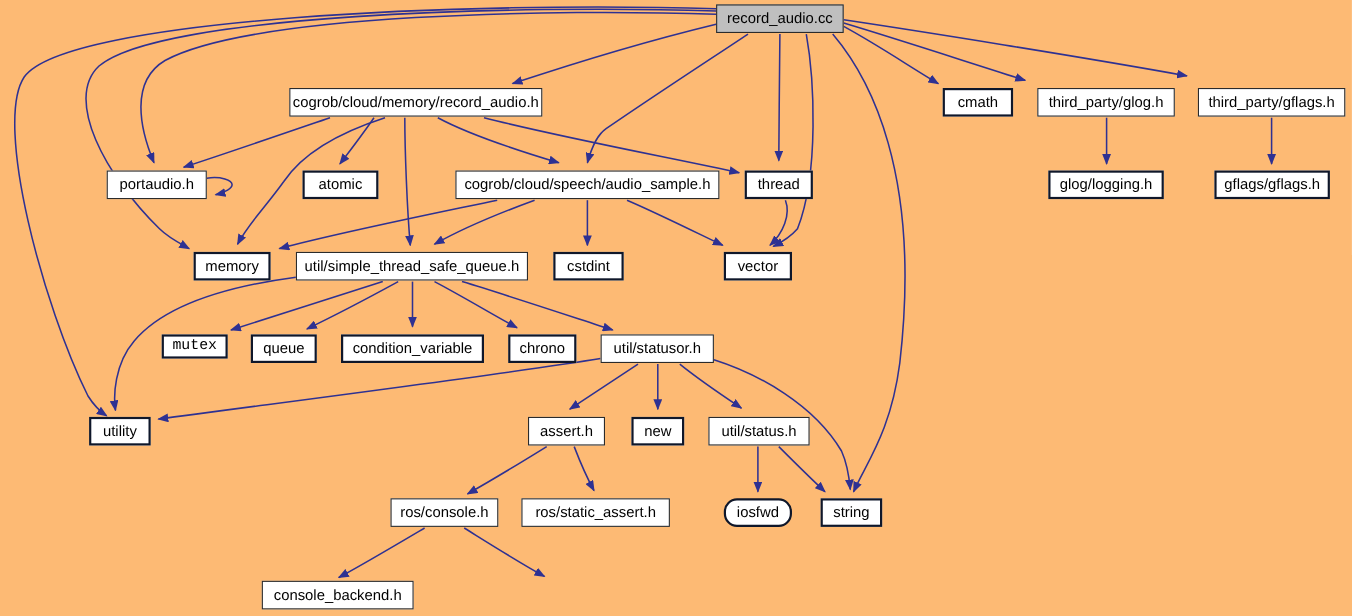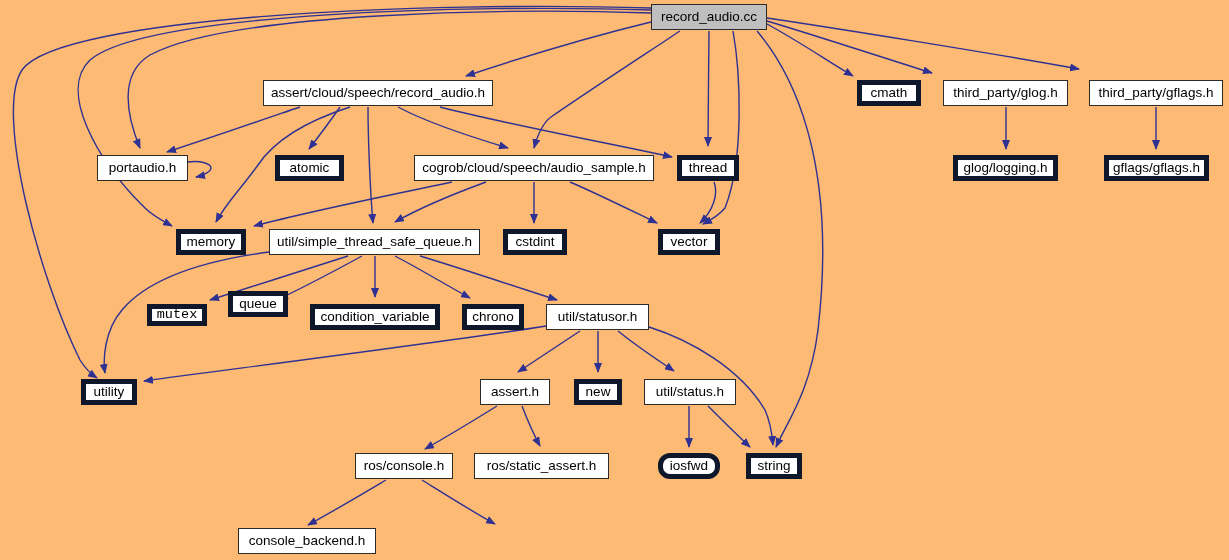--- a/index.html
+++ b/index.html
@@ -15,21 +15,21 @@
     position:absolute;
     box-sizing:border-box;
     display:flex;align-items:center;justify-content:center;
     white-space:nowrap;
     font-size:13.5px;
     line-height:1;
     color:#000000;
     background:#ffffff;
     letter-spacing:0px;
   }
-  .node.plain{ border:5px solid #0f172a;align-items:center; }
+  .node.plain{ border:2px solid #0f172a;align-items:center; }
   .node.strong{ border:1.6px solid #2b2b2b; }
   .node.root{ border:1.6px solid #2b2b2b; background:#bfbfbf; }
   .node span{ pointer-events:none; }
 </style>
 </head>
 <body>
 
 <div id="graph-root">
 
   <svg class="edges" viewBox="0 0 1229 560" xmlns="http://www.w3.org/2000/svg">
@@ -100,21 +100,21 @@
   <div class="node plain" style="left:857px;top:80px;width:64px;height:26px;">
       <span>cmath</span>
     </div>
   <div class="node strong" style="left:1089px;top:80px;width:134px;height:26px;">
       <span>third_party/gflags.h</span>
     </div>
   <div class="node strong" style="left:943px;top:80px;width:125px;height:26px;">
       <span>third_party/glog.h</span>
     </div>
   <div class="node strong" style="left:263px;top:80px;width:230px;height:26px;">
-      <span>assert/cloud/speech/record_audio.h</span>
+      <span>cogrob/cloud/memory/record_audio.h</span>
     </div>
   <div class="node plain" style="left:953px;top:155px;width:105px;height:26px;">
       <span>glog/logging.h</span>
     </div>
   <div class="node plain" style="left:1104px;top:155px;width:105px;height:26px;">
       <span>gflags/gflags.h</span>
     </div>
   <div class="node strong" style="left:97px;top:155px;width:91px;height:26px;">
       <span>portaudio.h</span>
     </div>
@@ -135,21 +135,21 @@
     </div>
   <div class="node plain" style="left:503px;top:229px;width:64px;height:26px;">
       <span>cstdint</span>
     </div>
   <div class="node plain" style="left:658px;top:229px;width:62px;height:26px;">
       <span>vector</span>
     </div>
   <div class="node plain" style="left:147px;top:304px;width:60px;height:22px;font-family:Liberation Mono, monospace;">
       <span>mutex</span>
     </div>
-  <div class="node plain" style="left:228px;top:291px;width:60px;height:26px;">
+  <div class="node plain" style="left:228px;top:304px;width:60px;height:26px;">
       <span>queue</span>
     </div>
   <div class="node plain" style="left:310px;top:304px;width:130px;height:26px;">
       <span>condition_variable</span>
     </div>
   <div class="node plain" style="left:462px;top:304px;width:62px;height:26px;">
       <span>chrono</span>
     </div>
   <div class="node strong" style="left:546px;top:304px;width:103px;height:26px;">
       <span>util/statusor.h</span>

